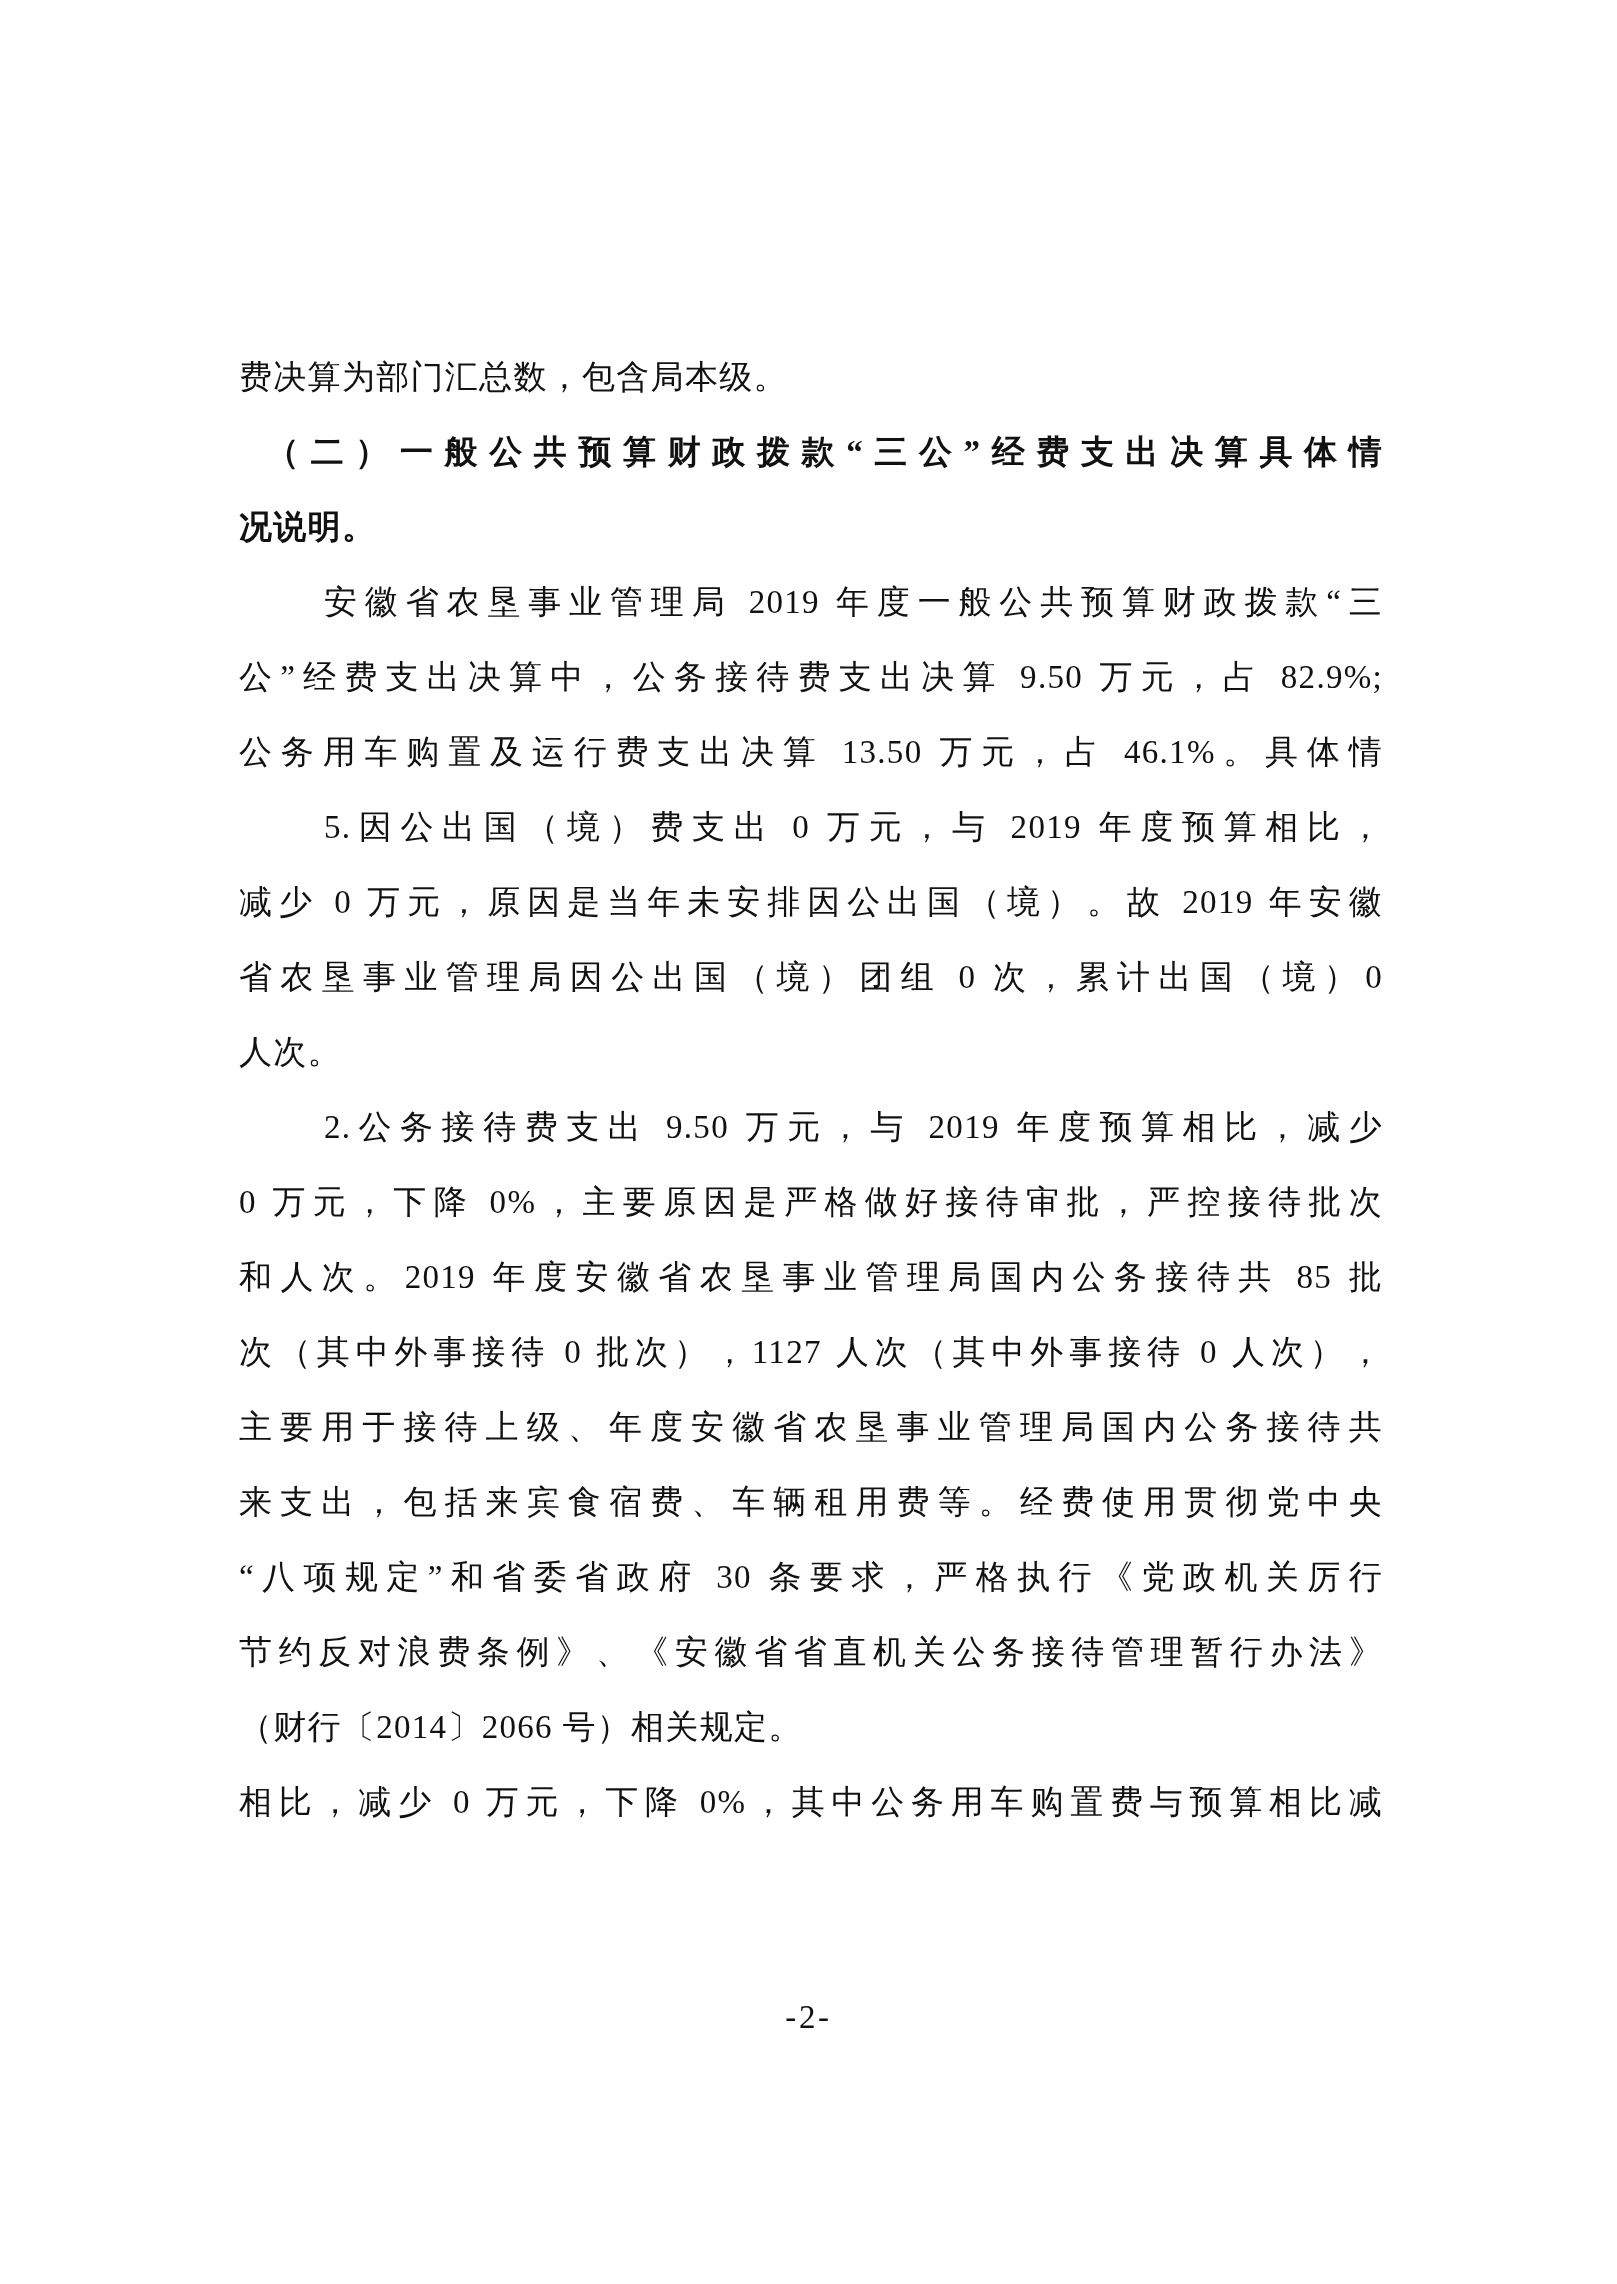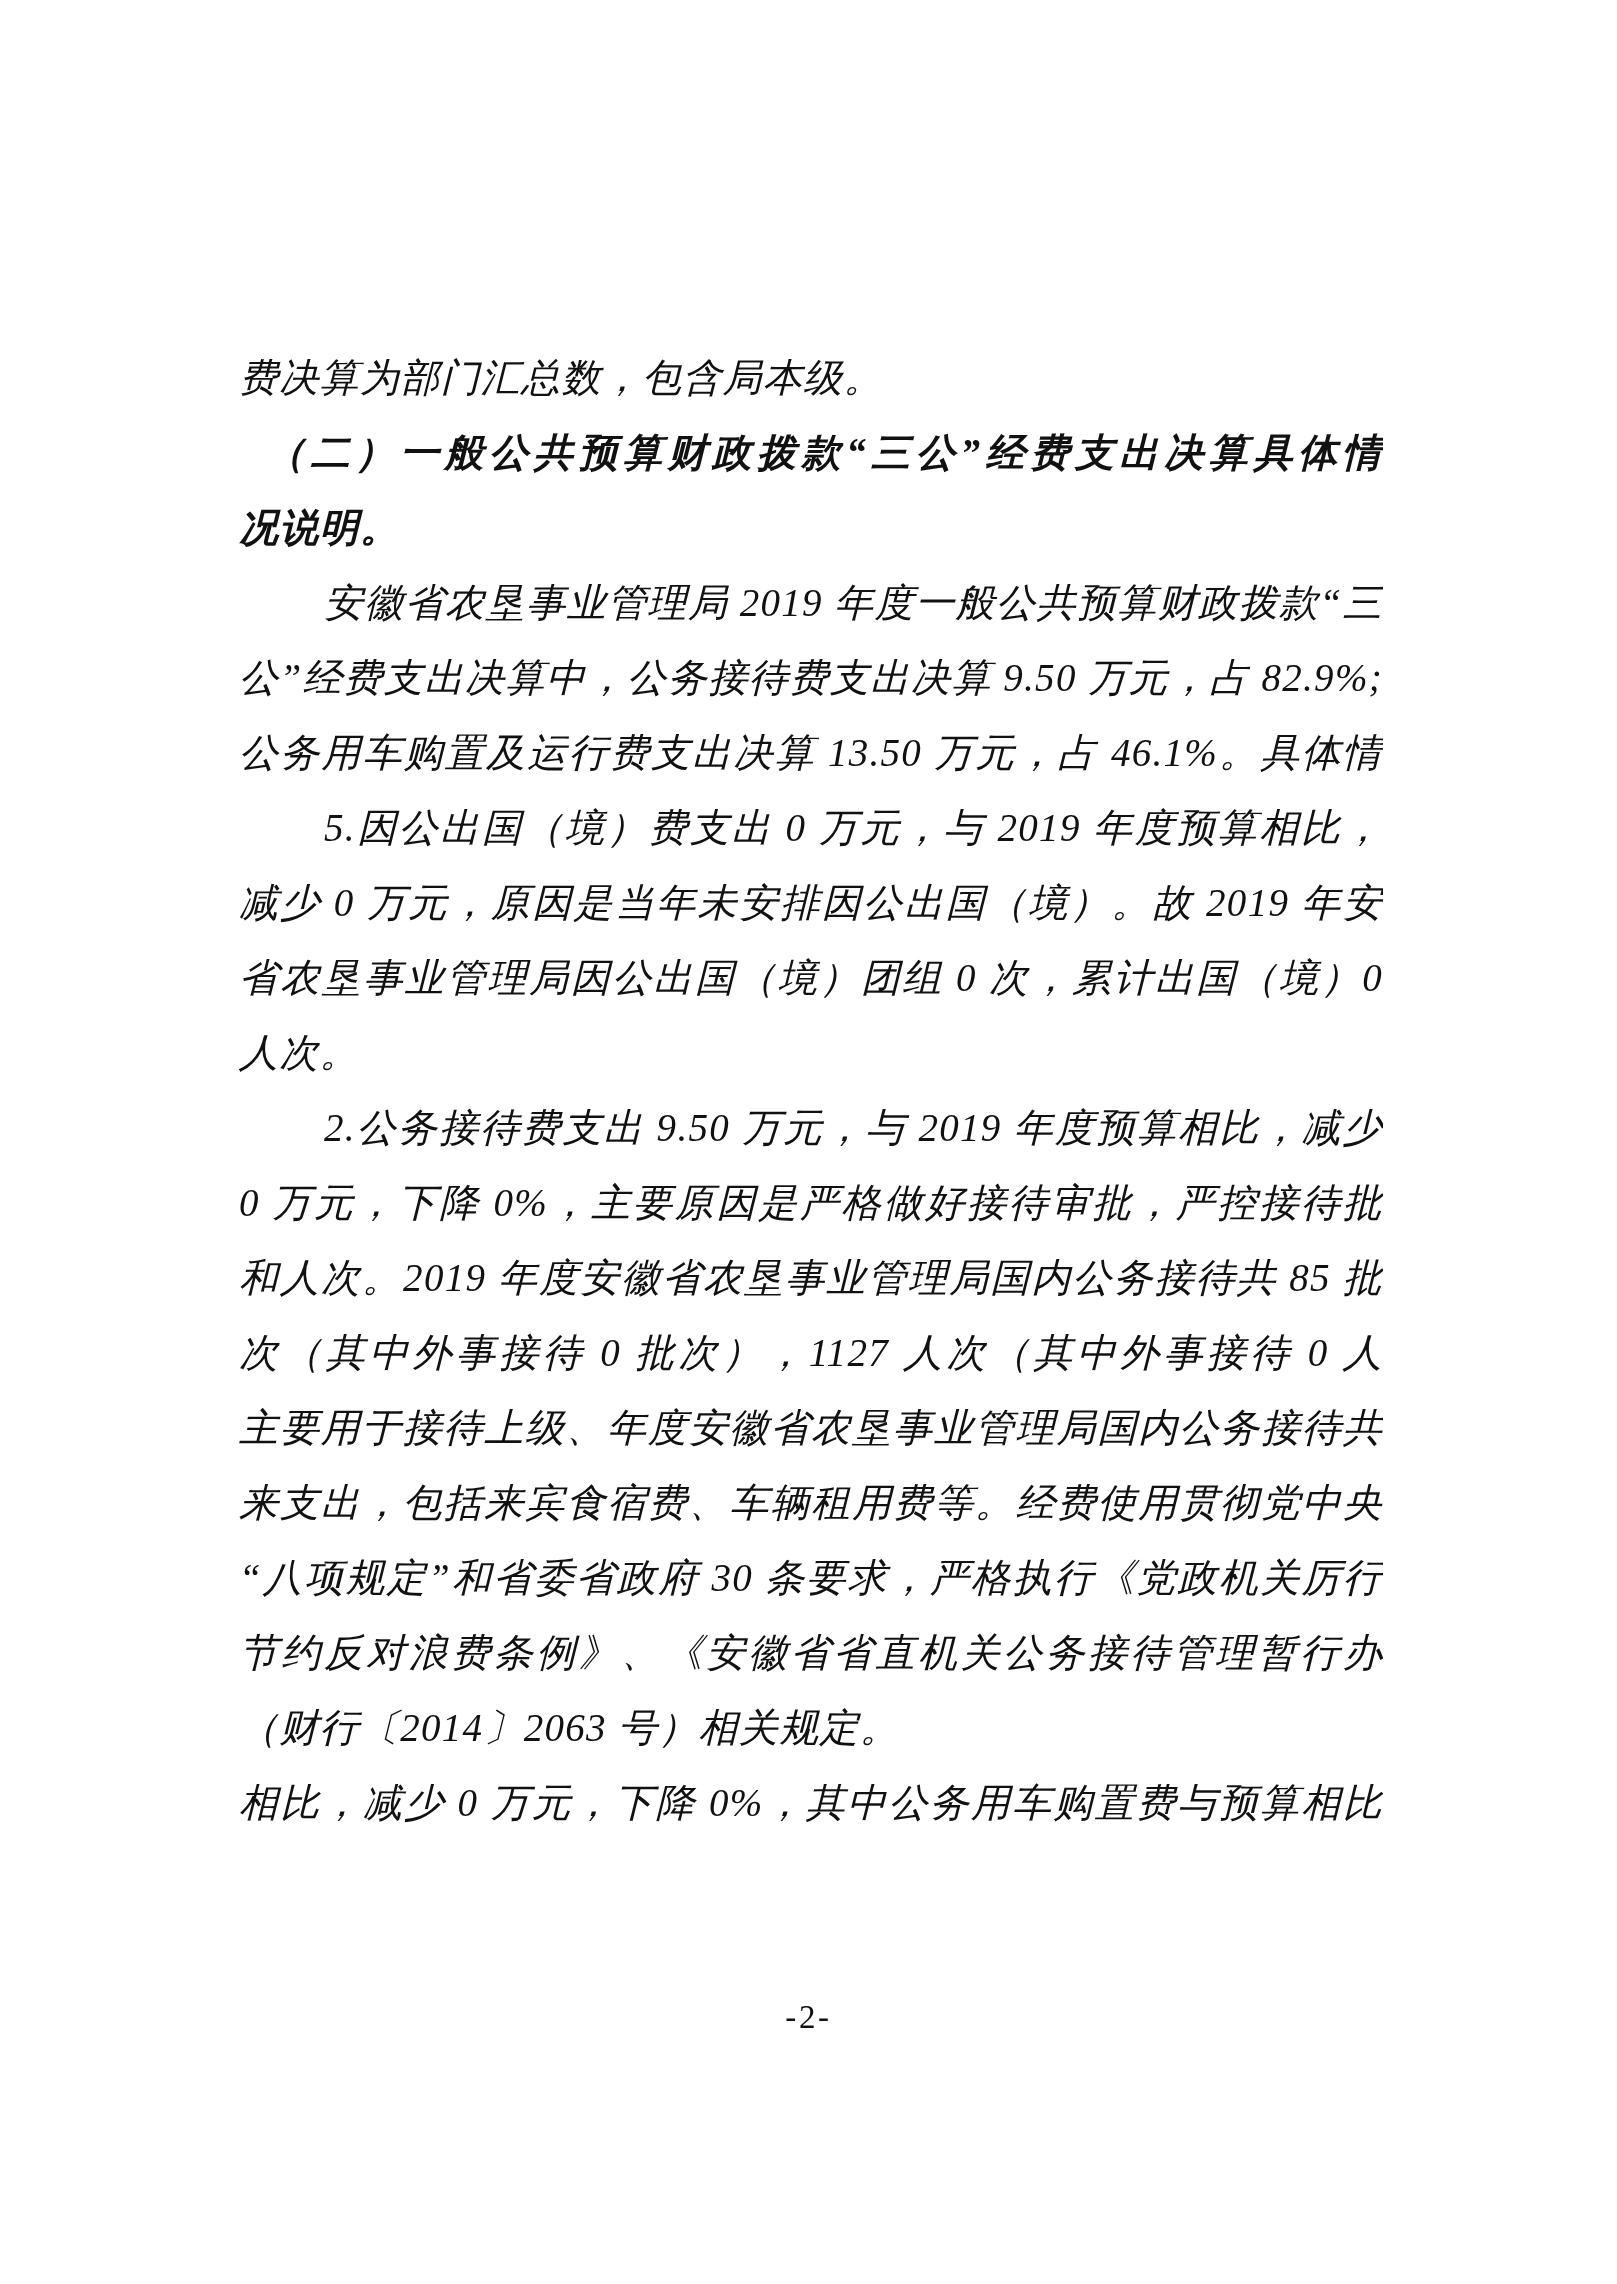--- a/index.html
+++ b/index.html
@@ -18,26 +18,25 @@
   }
   .content {
     position: absolute;
     left: 239px;
     top: 340px;
     width: 1144px;
   }
   .line {
     height: 75px;
     line-height: 75px;
-    font-size: 39px;
+    font-size: 33px;
     letter-spacing: 1.3px;
     white-space: normal;
     overflow: hidden;
     text-align: left;
-    font-style: italic;
   }
   .fill {
     text-align: justify;
     text-align-last: justify;
     -moz-text-align-last: justify;
   }
   .b {
     font-weight: 700;
   }
   .ind {
@@ -73,19 +72,19 @@
     <div class="line fill">省农垦事业管理局因公出国（境）团组 0 次，累计出国（境）0</div>
     <div class="line">人次。</div>
     <div class="line ind fill">2.公务接待费支出 9.50 万元，与 2019 年度预算相比，减少</div>
     <div class="line fill">0 万元，下降 0%，主要原因是严格做好接待审批，严控接待批次</div>
     <div class="line fill">和人次。2019 年度安徽省农垦事业管理局国内公务接待共 85 批</div>
     <div class="line fill">次（其中外事接待 0 批次），1127 人次（其中外事接待 0 人次），</div>
     <div class="line fill">主要用于接待上级、年度安徽省农垦事业管理局国内公务接待共</div>
     <div class="line fill">来支出，包括来宾食宿费、车辆租用费等。经费使用贯彻党中央</div>
     <div class="line fill">“八项规定”和省委省政府 30 条要求，严格执行《党政机关厉行</div>
     <div class="line fill">节约反对浪费条例》、《安徽省省直机关公务接待管理暂行办法》</div>
-    <div class="line">（财行〔2014〕2063 号）相关规定。</div>
+    <div class="line">（财行〔2014〕2066 号）相关规定。</div>
     <div class="line fill">相比，减少 0 万元，下降 0%，其中公务用车购置费与预算相比减</div>
   </div>
 
   <div class="footer">-2-</div>
 </div>
 
 
 </body></html>

